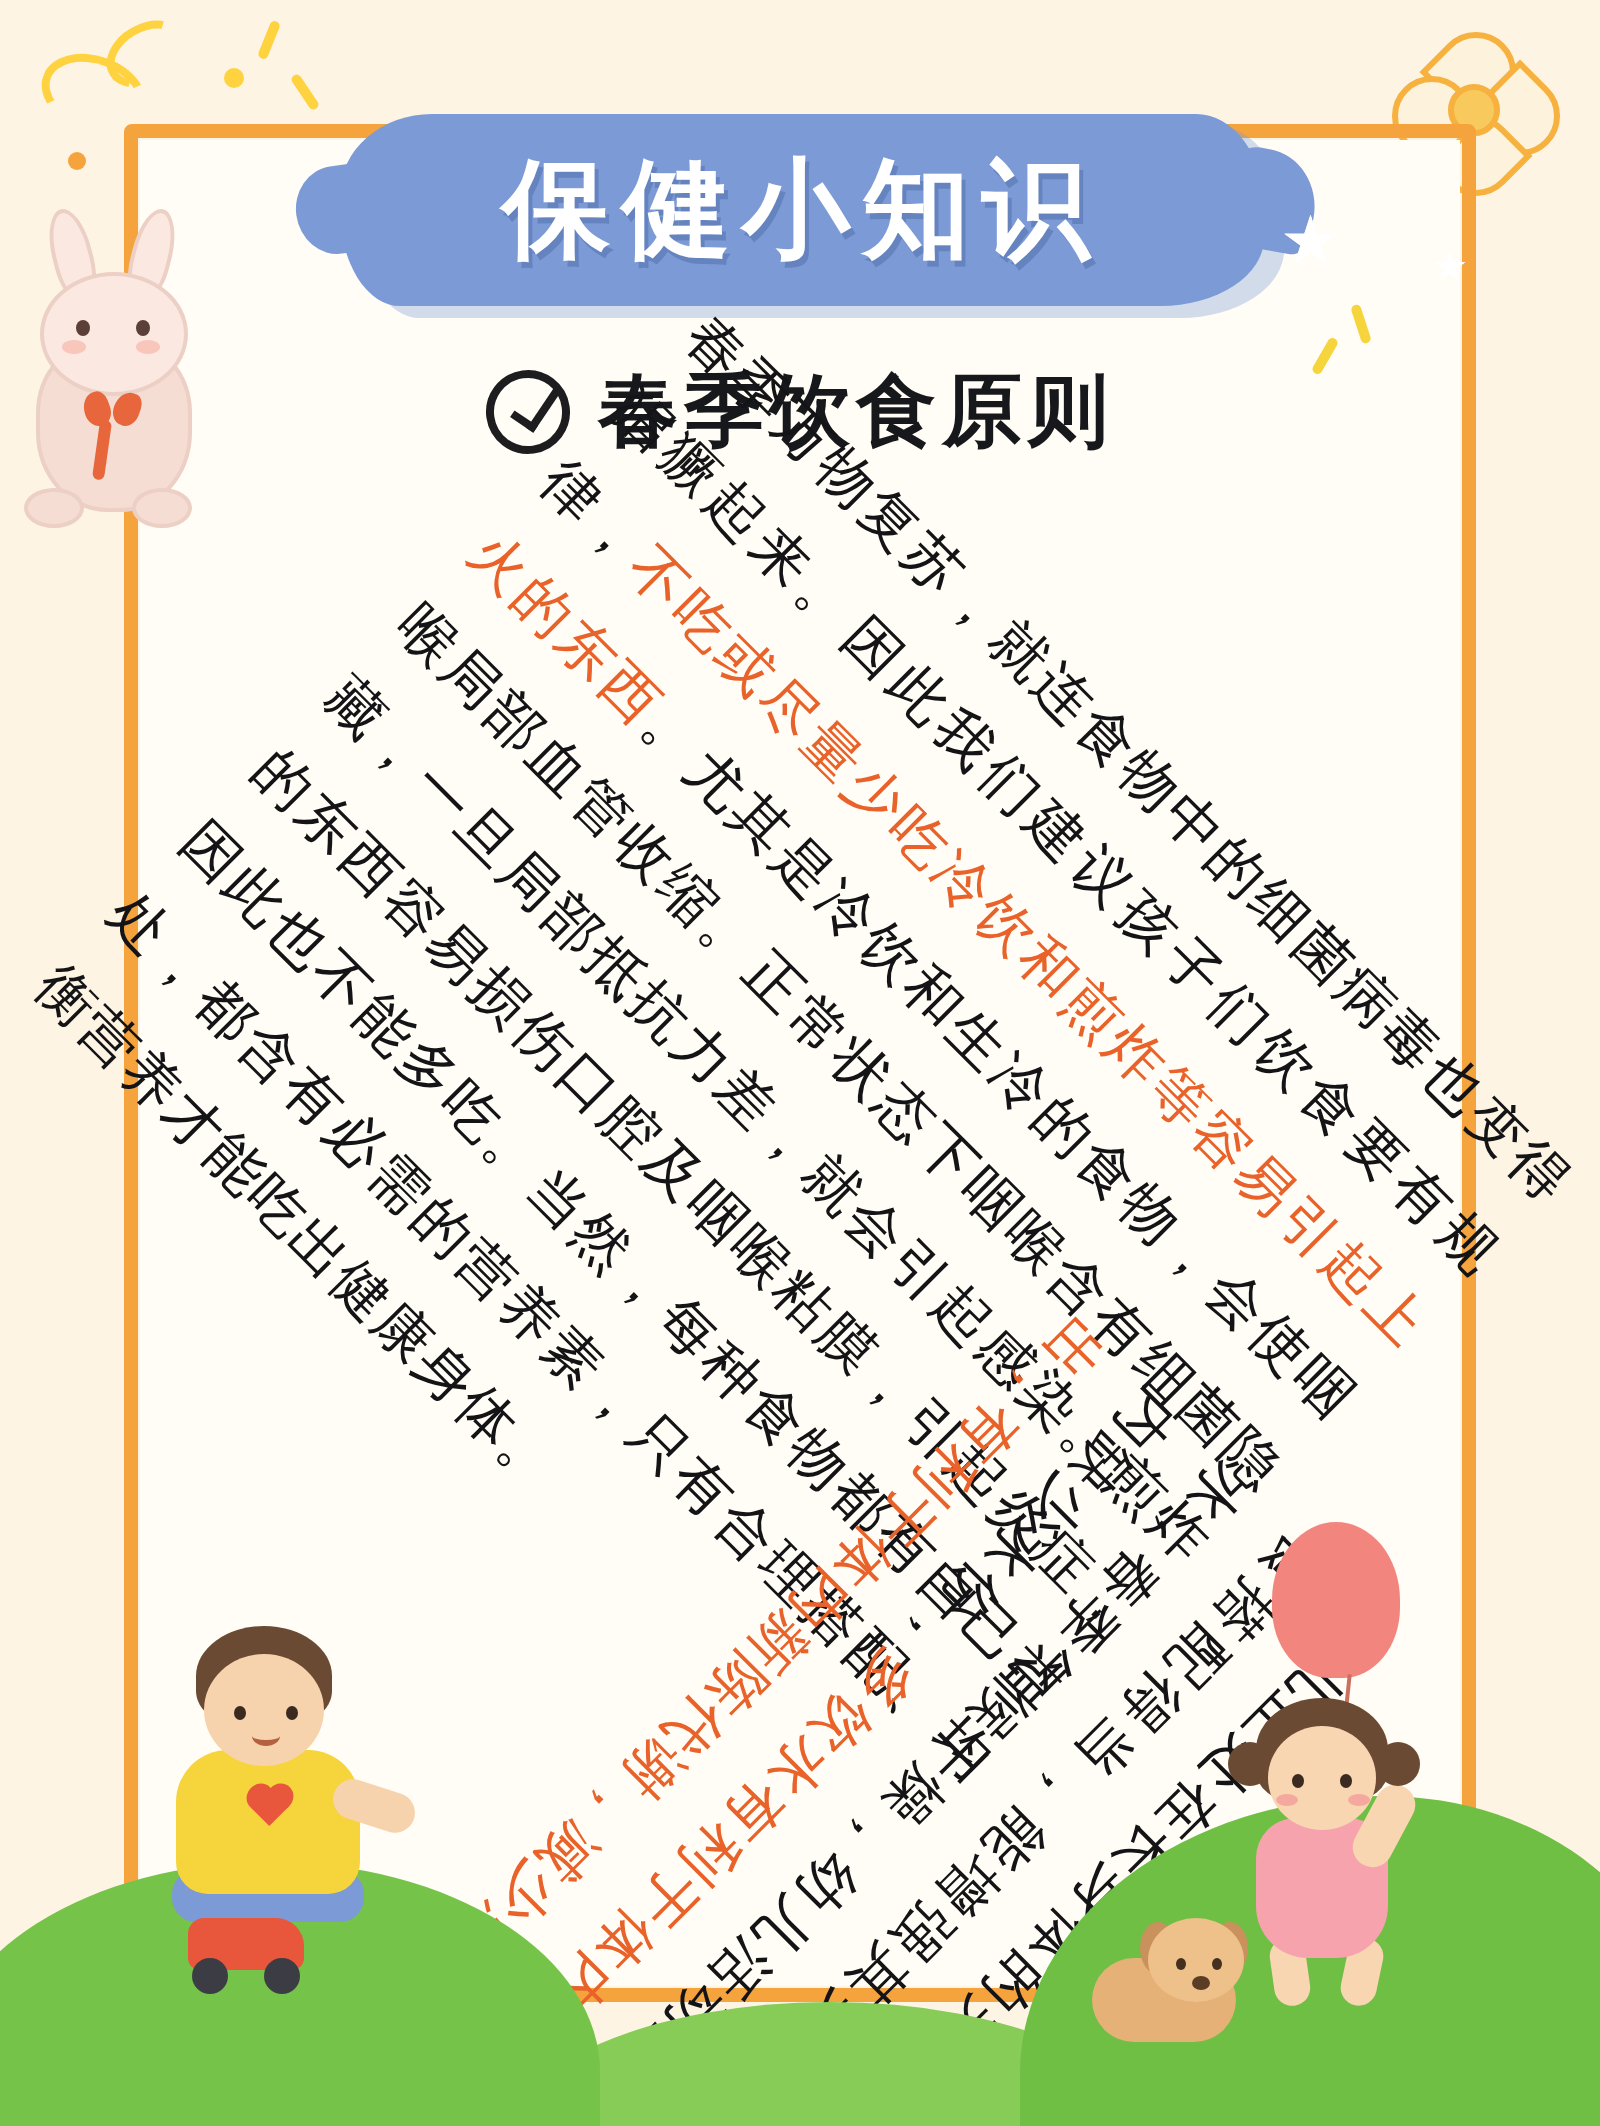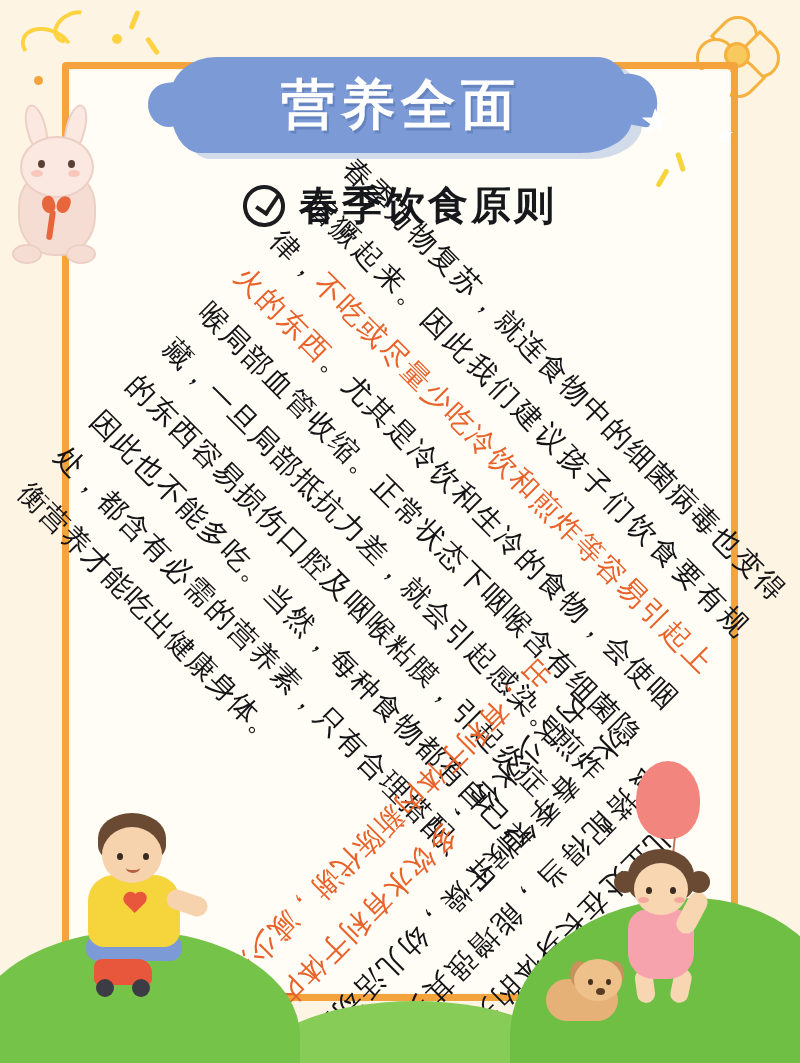--- a/index.html
+++ b/index.html
@@ -487,21 +487,21 @@
     <div class="petal p3"></div>
     <div class="petal p4"></div>
     <div class="flower-core"></div>
   </div>
 
   <div class="frame"></div>
   <div class="frame-inner"></div>
 
   <div class="banner">
     <div class="banner-brush"></div>
-    <div class="banner-label">营养全面</div>
+    <div class="banner-label">保健小知识</div>
   </div>
 
   <div class="star" style="left:640px; top:104px;">★</div>
   <div class="star sm" style="left:716px; top:124px;">★</div>
   <div class="tick" style="left:660px; top:168px; background:#f6d43c; transform:rotate(30deg);"></div>
   <div class="tick" style="left:678px; top:152px; background:#f6d43c; transform:rotate(-18deg);"></div>
 
   <div class="subtitle-row">
     <div class="check-badge"></div>
     <div class="subtitle-text">春季饮食原则</div>

